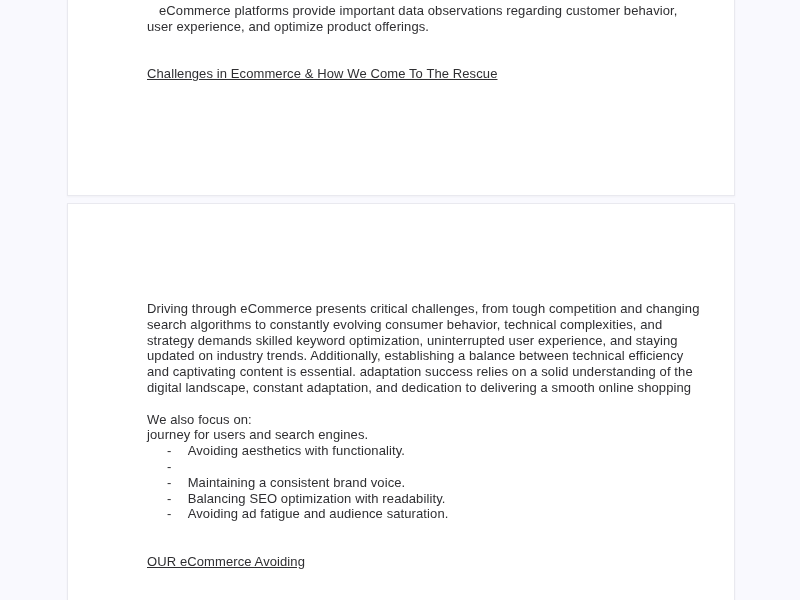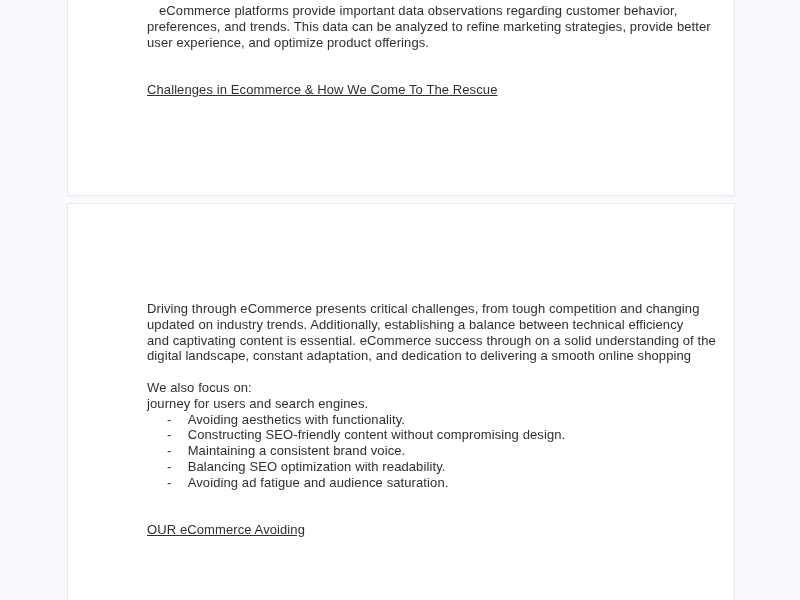--- a/index.html
+++ b/index.html
@@ -59,43 +59,43 @@
   }
 </style>
 </head>
 <body>
 
 <div class="canvas">
 
   <div class="page page-1">
     <div class="content p1-content">
       <div class="line first-line-indent">eCommerce platforms provide important data observations regarding customer behavior,</div>
-      <div class="line">preferences, and trends. This data can be analyzed to refine marketing strategies, provide better</div>
       <div class="line">user experience, and optimize product offerings.</div>
       <div class="line gap-2">Challenges in Ecommerce &amp; How We Come To The Rescue</div>
     </div>
   </div>
 
   <div class="page page-2">
     <div class="content p2-content">
       <div class="line">Driving through eCommerce presents critical challenges, from tough competition and changing</div>
+      <div class="line">search algorithms to constantly evolving consumer behavior, technical complexities, and</div>
+      <div class="line">strategy demands skilled keyword optimization, uninterrupted user experience, and staying</div>
       <div class="line">updated on industry trends. Additionally, establishing a balance between technical efficiency</div>
-      <div class="line">and captivating content is essential. eCommerce success through on a solid understanding of the</div>
+      <div class="line">and captivating content is essential. adaptation success relies on a solid understanding of the</div>
       <div class="line">digital landscape, constant adaptation, and dedication to delivering a smooth online shopping</div>
       <div class="line gap-1">We also focus on:</div>
 
       <div class="line">journey for users and search engines.</div>
 
       <div class="bullet-row">
         <span class="bullet-dash">-</span>
         <span>Avoiding aesthetics with functionality.</span>
       </div>
       <div class="bullet-row">
         <span class="bullet-dash">-</span>
-        <span>Constructing SEO-friendly content without compromising design.</span>
       </div>
       <div class="bullet-row">
         <span class="bullet-dash">-</span>
         <span>Maintaining a consistent brand voice.</span>
       </div>
       <div class="bullet-row">
         <span class="bullet-dash">-</span>
         <span>Balancing SEO optimization with readability.</span>
       </div>
       <div class="bullet-row">

